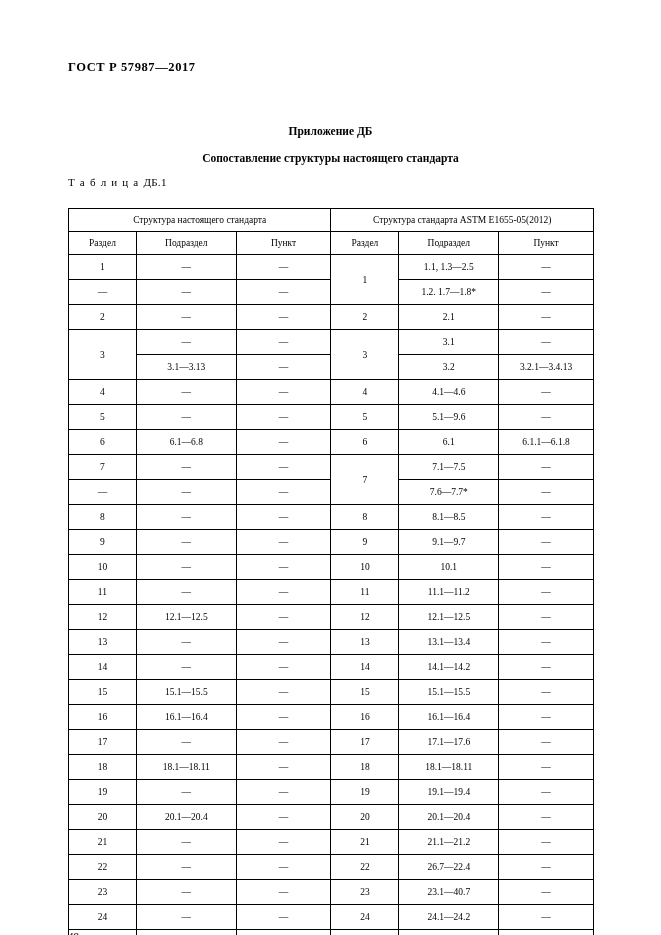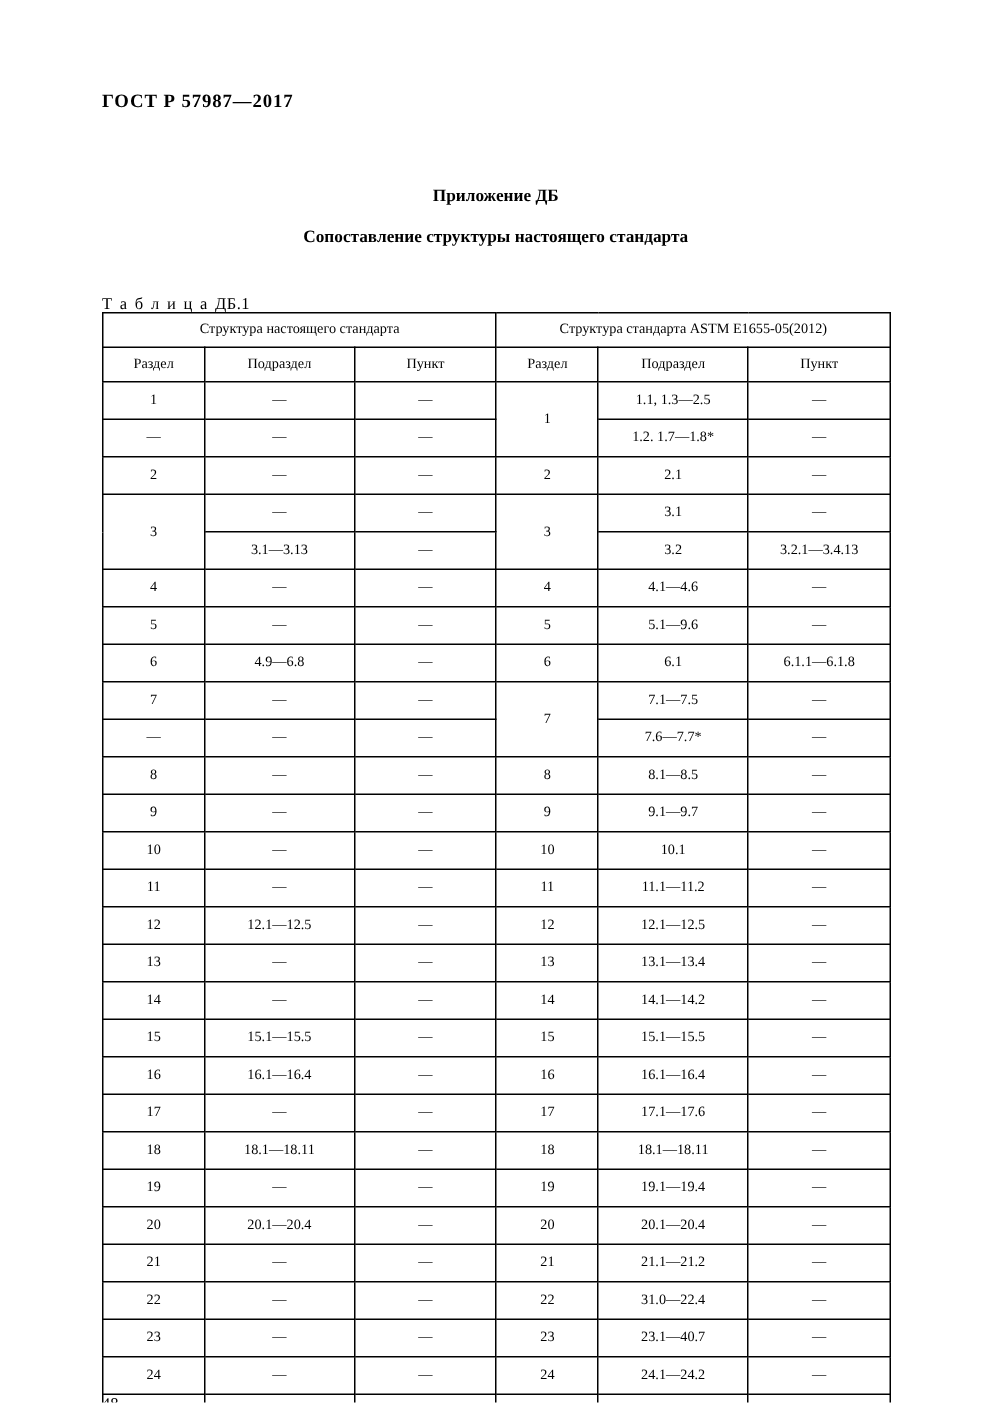--- a/index.html
+++ b/index.html
@@ -55,21 +55,21 @@
     right: 0;
     top: 150px;
     text-align: center;
     font-size: 11.5px;
     font-weight: bold;
     line-height: 16px;
   }
   .table-caption {
     position: absolute;
     left: 68px;
-    top: 197px;
+    top: 176px;
     font-size: 11px;
     letter-spacing: 1.2px;
   }
   .table-caption .num {
     letter-spacing: 0.3px;
   }
   table.cmp {
     position: absolute;
     left: 68px;
     top: 208px;
@@ -195,21 +195,21 @@
         <tr>
           <td>5</td>
           <td>—</td>
           <td>—</td>
           <td>5</td>
           <td>5.1—9.6</td>
           <td>—</td>
         </tr>
         <tr>
           <td>6</td>
-          <td>4.9—6.8</td>
+          <td>6.1—6.8</td>
           <td>—</td>
           <td>6</td>
           <td>6.1</td>
           <td>6.1.1—6.1.8</td>
         </tr>
         <tr>
           <td>7</td>
           <td>—</td>
           <td>—</td>
           <td rowspan="2">7</td>
@@ -333,21 +333,21 @@
           <td>—</td>
           <td>21</td>
           <td>21.1—21.2</td>
           <td>—</td>
         </tr>
         <tr>
           <td>22</td>
           <td>—</td>
           <td>—</td>
           <td>22</td>
-          <td>31.0—22.4</td>
+          <td>26.7—22.4</td>
           <td>—</td>
         </tr>
         <tr>
           <td>23</td>
           <td>—</td>
           <td>—</td>
           <td>23</td>
           <td>23.1—40.7</td>
           <td>—</td>
         </tr>

